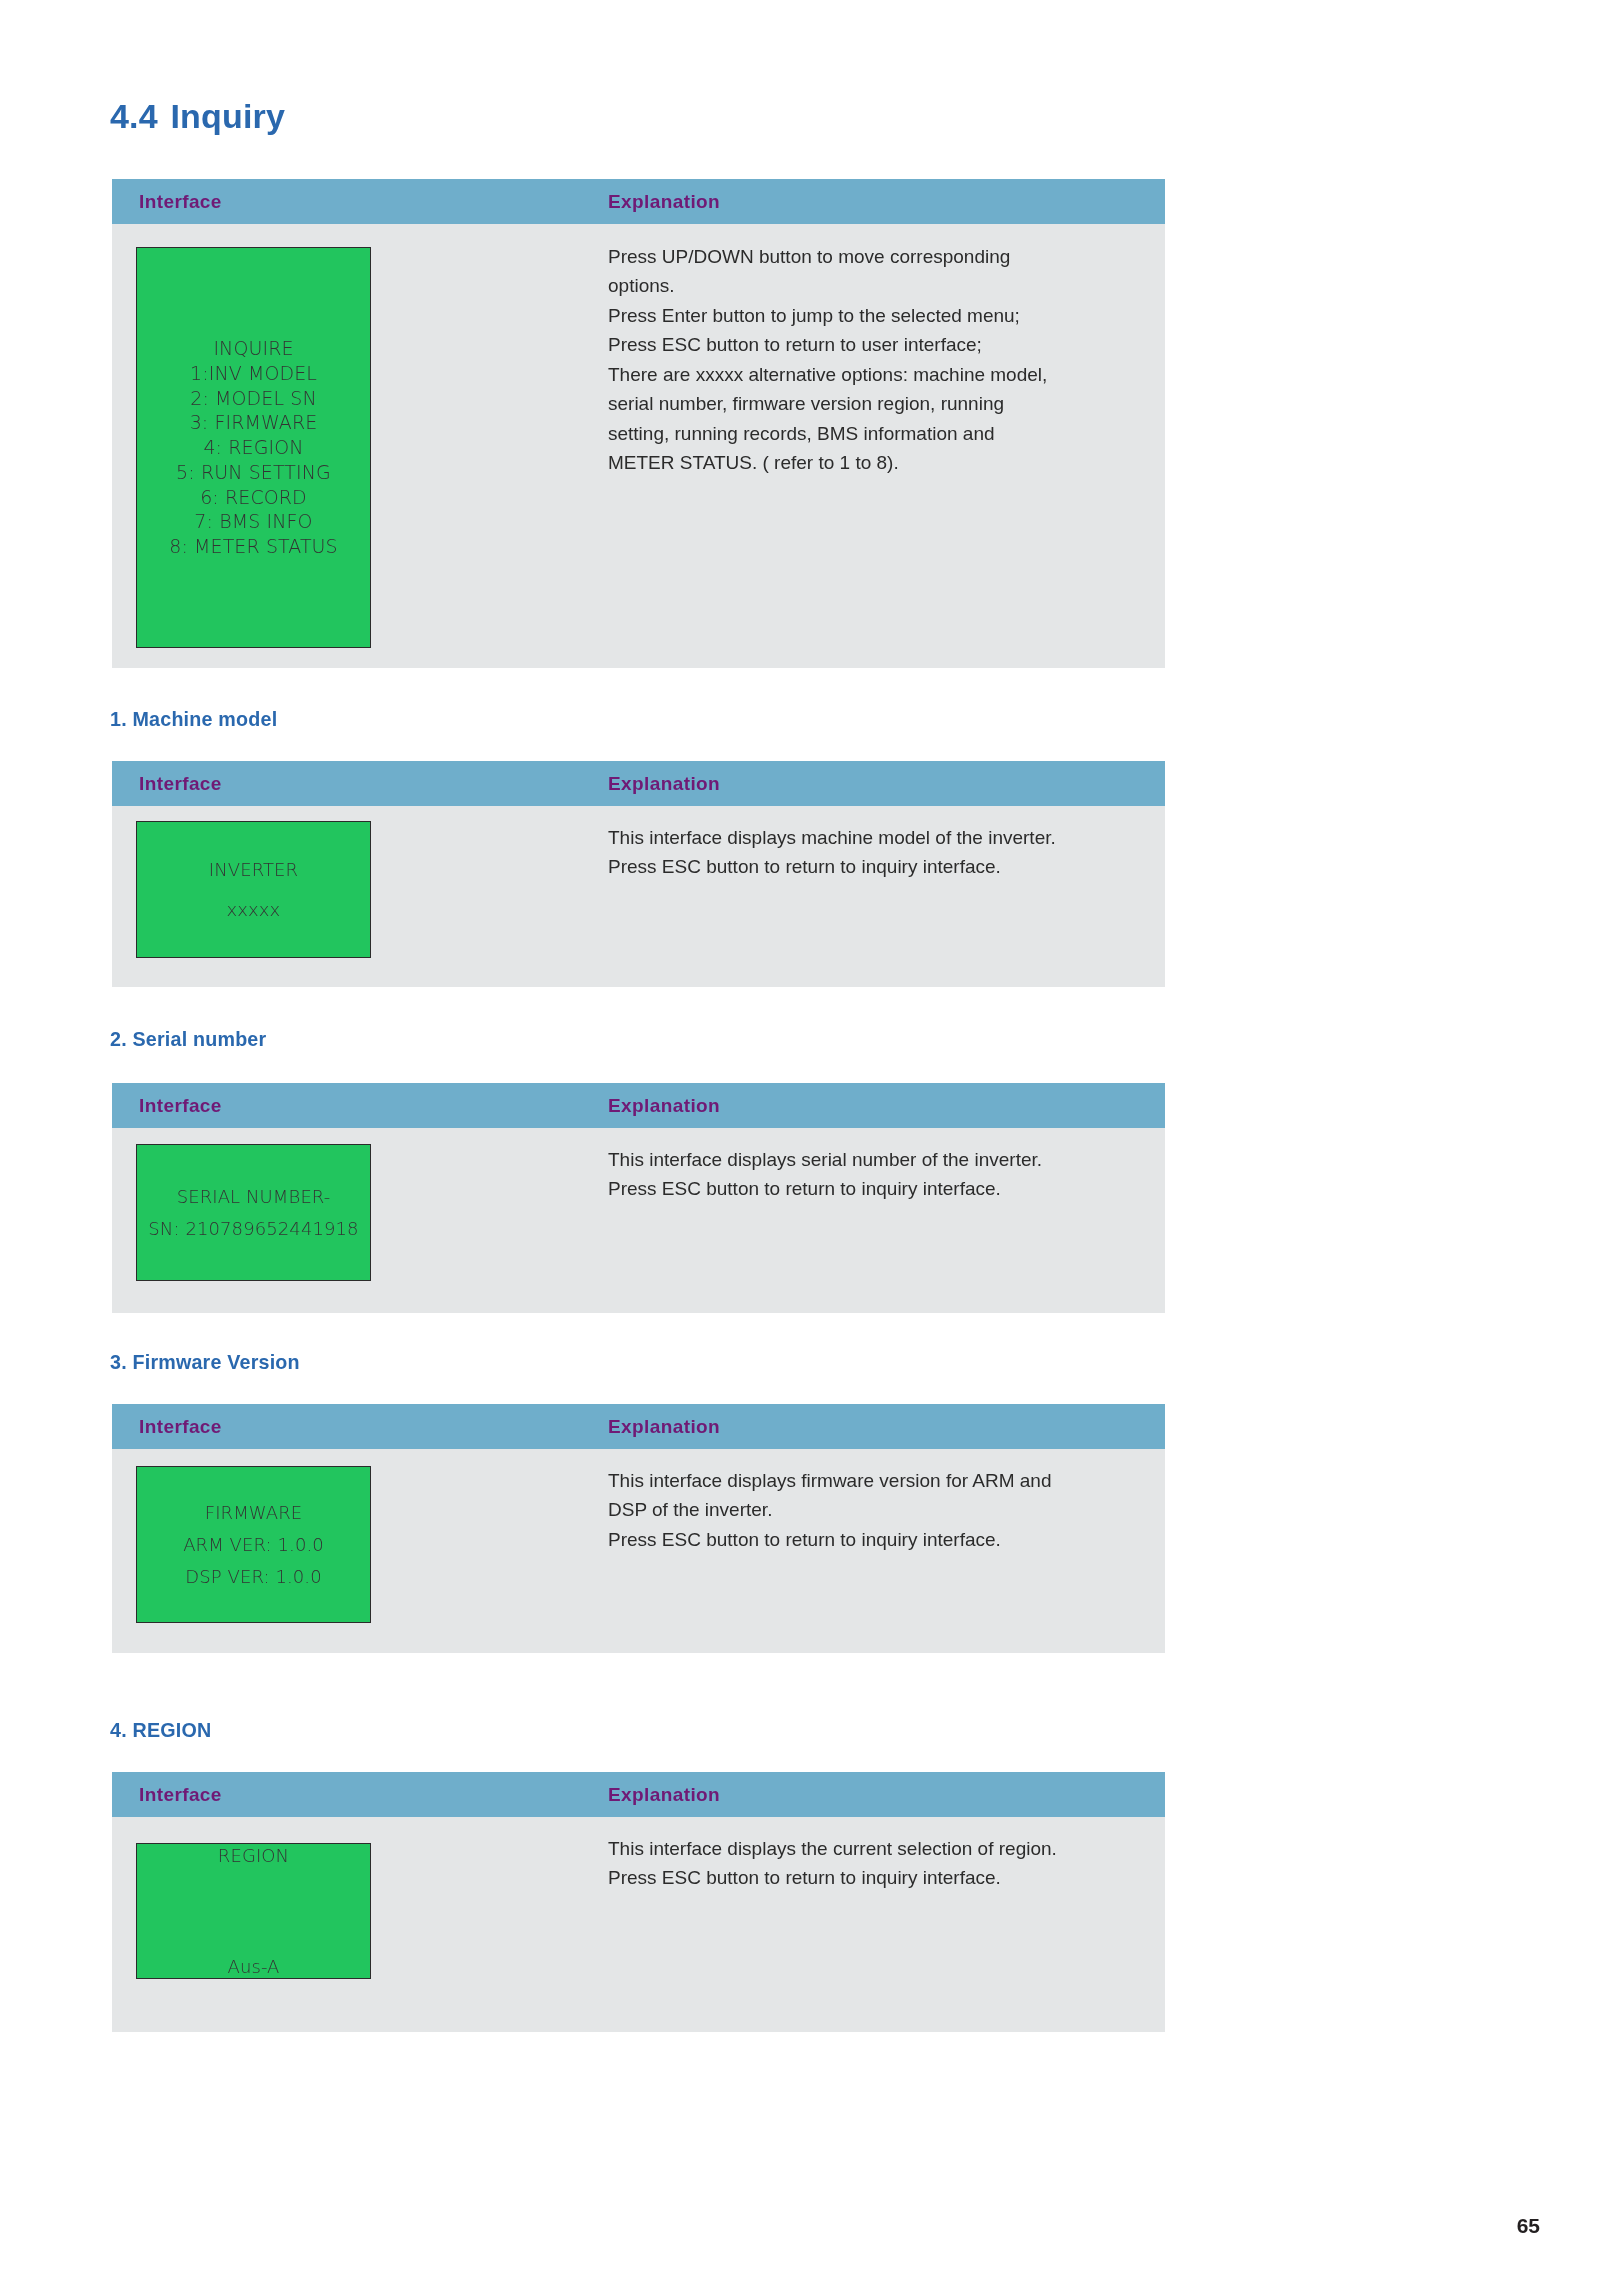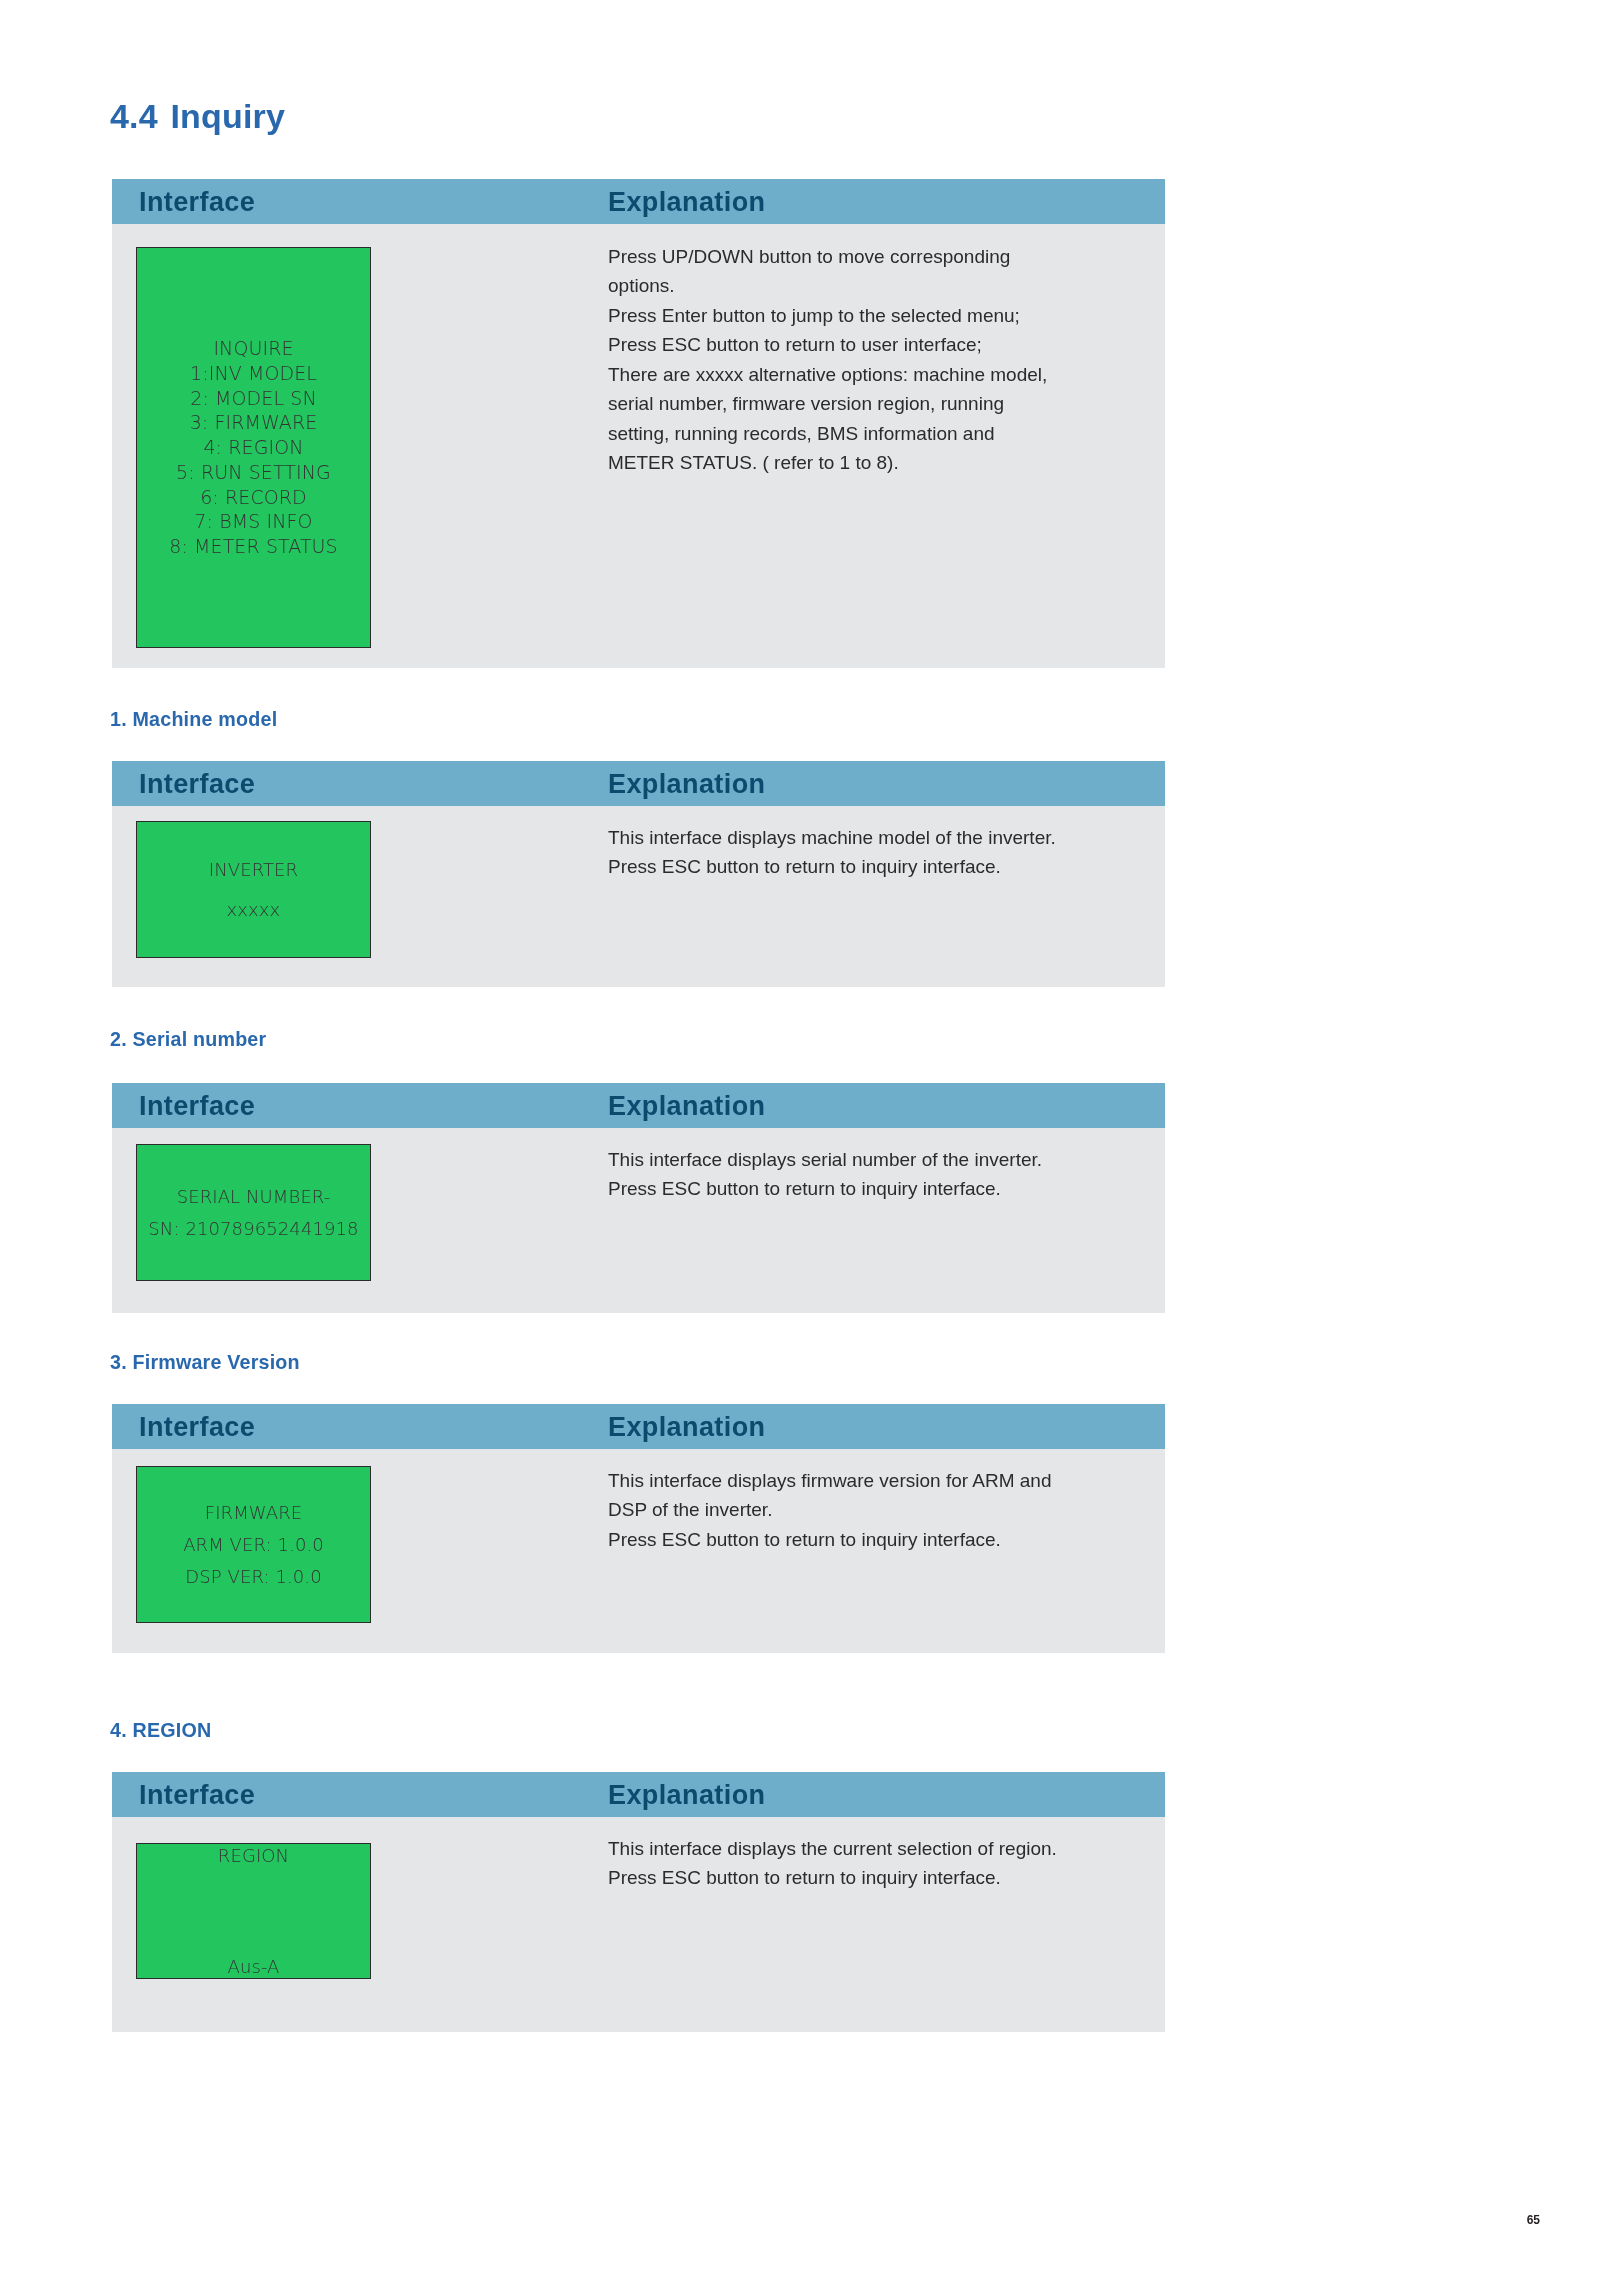--- a/index.html
+++ b/index.html
@@ -43,22 +43,22 @@
   }
   .tbl-head{
     background:#6faecb;
     height:45px;
     position:relative;
   }
   .tbl-head .th{
     position:absolute;
     top:50%;
     transform:translateY(-50%);
-    color:#0c4a6e;
-    font-size:27px;
+    color:#701a75;
+    font-size:19px;
     font-weight:bold;
     letter-spacing:0.4px;
     white-space:nowrap;
   }
   .th-iface{left:27px;}
   .th-expl{left:496px;}
   .tbl-body{
     background:#e4e6e7;
     position:relative;
   }
@@ -89,22 +89,22 @@
     position:absolute;
     color:#2b2b2b;
     font-size:19px;
     line-height:1.55;
   }
   .expl .ln{white-space:nowrap;}
   
   .pageno{
     position:absolute;
     right:81px;
-    bottom:66px;
-    font-size:12px;
+    bottom:55px;
+    font-size:21px;
     font-weight:bold;
     color:#231f20;
   }
 </style>
 </head>
 <body>
 
 <div class="page">
 
   <div class="h-main">

